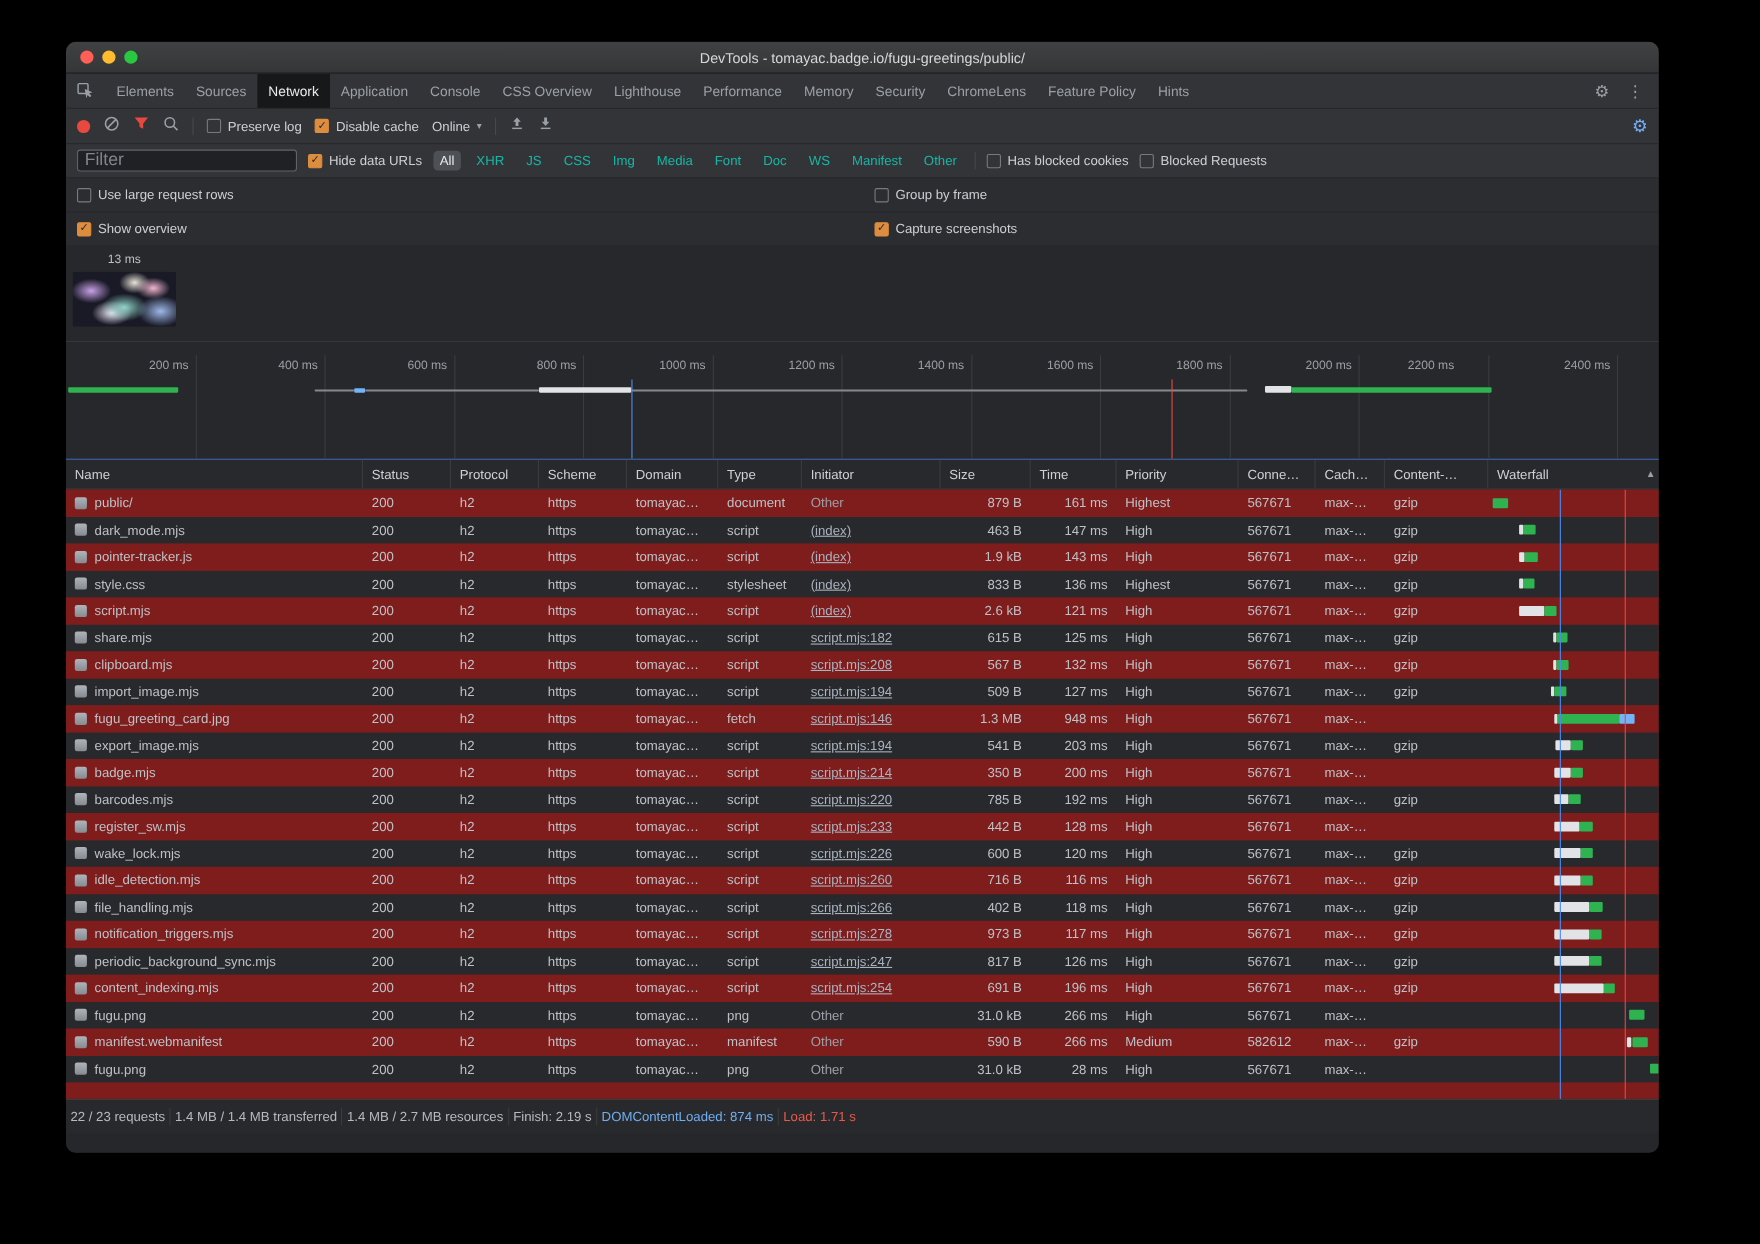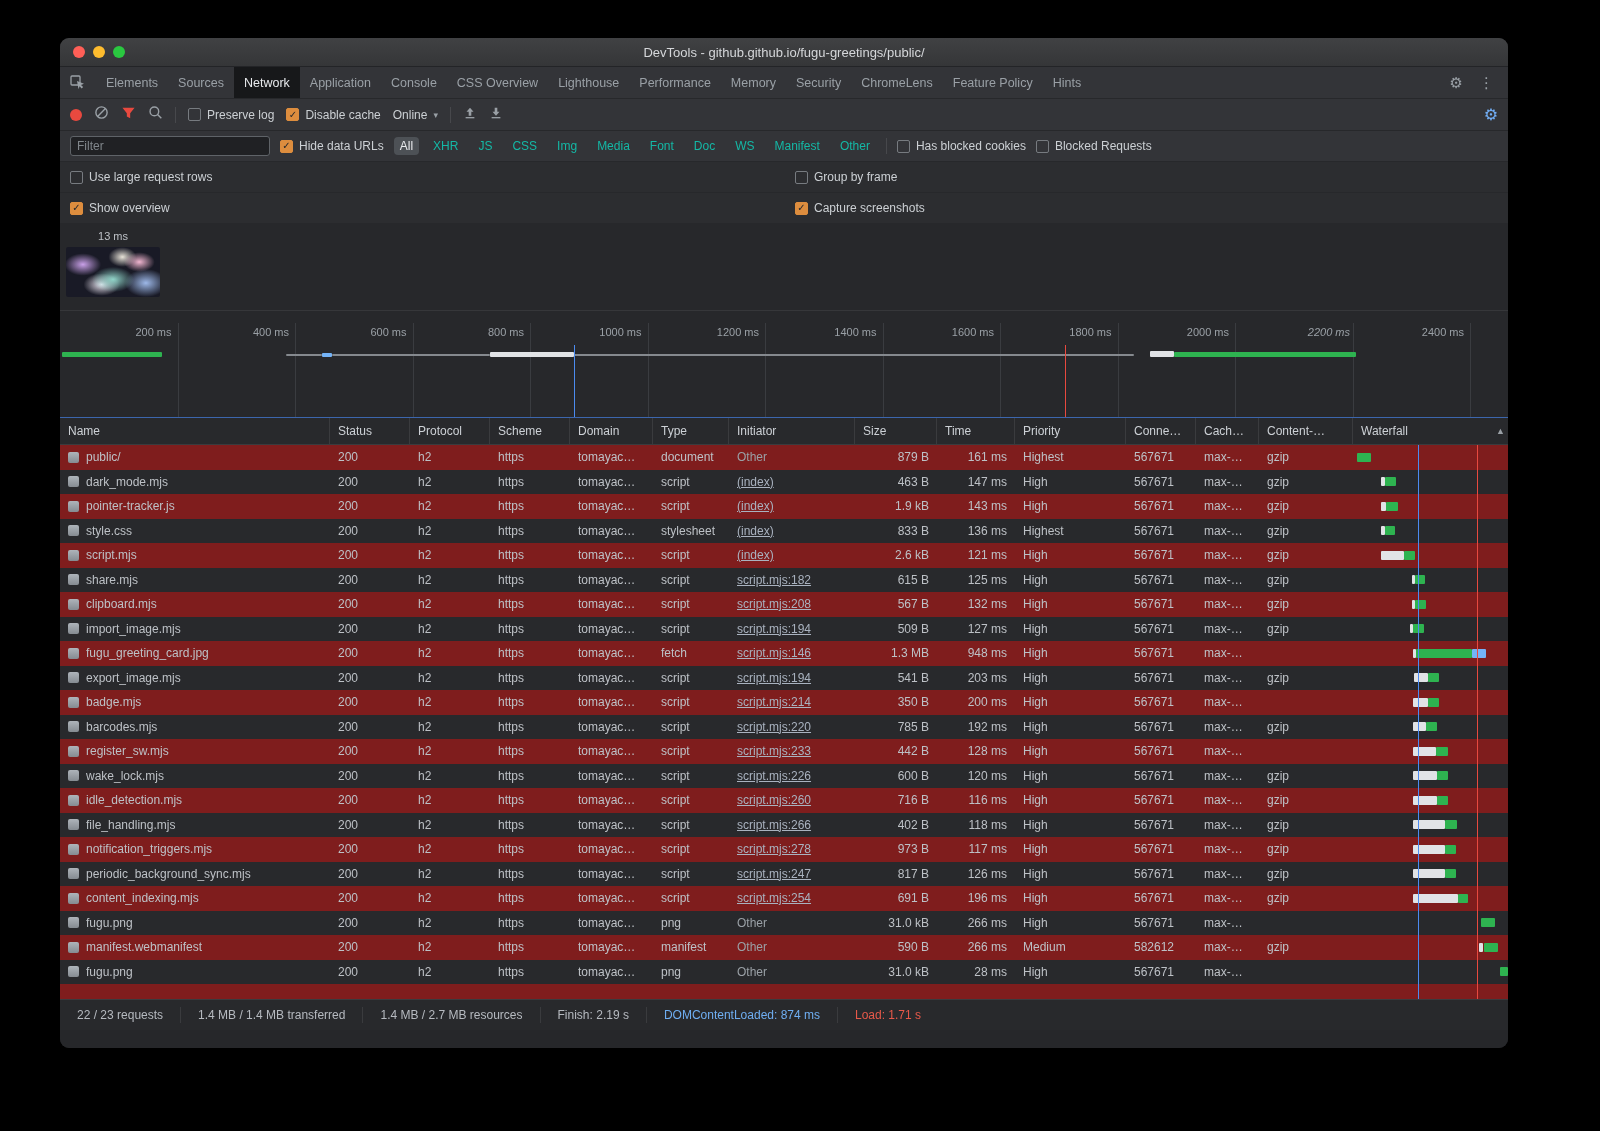--- a/index.html
+++ b/index.html
@@ -32,21 +32,21 @@
   .spacer{flex:1;}
   .cb-wrap{display:flex;align-items:center;gap:6px;font-size:12px;color:#ccd0d4;white-space:nowrap;}
   .cb{width:13px;height:13px;border:1px solid #777b80;border-radius:2px;box-sizing:border-box;
     display:flex;align-items:center;justify-content:center;font-size:10px;line-height:1;color:transparent;flex:0 0 auto;}
   .cb-wrap.checked .cb{background:#dd8d3e;border-color:#dd8d3e;color:#26282b;font-weight:bold;}
   .select{display:flex;align-items:center;gap:6px;color:#ccd0d4;font-size:12px;}
   .caret{font-size:9px;color:#9aa0a6;}
   .gear{font-size:15px;color:#9aa0a6;}
   .gear-blue{color:#72aef5;font-size:16px;}
   .filter-input{width:186px;height:18px;background:#202124;border:1px solid #5f6368;border-radius:3px;
-    color:#e8eaed;font-size:12px;padding:0 6px;outline:none;}
+    color:#e8eaed;font-size:16px;padding:0 6px;outline:none;}
   .filter-input::placeholder{color:#80868b;}
   .pill{font-size:12px;color:#14b8a6;padding:2px 6px;border-radius:4px;white-space:nowrap;}
   .pill.active{background:#4d5156;color:#e8eaed;}
   
   .opt-row{height:30px;flex:0 0 auto;background:#2c2d30;border-bottom:1px solid #27282b;
     display:flex;align-items:center;padding:0 10px;position:relative;}
   .opt-right{position:absolute;left:735px;}
   
   .filmstrip{height:86px;flex:0 0 auto;background:#27282b;border-bottom:1px solid #36373a;position:relative;}
   .shot-label{position:absolute;left:6px;top:6px;width:94px;text-align:center;color:#bdc1c6;font-size:11px;}
@@ -84,38 +84,38 @@
   .c-name{display:flex;align-items:center;gap:7px;}
   .ficon{width:11px;height:11px;border-radius:2px;background:linear-gradient(#aeb4ba,#858b91);flex:0 0 auto;}
   .lnk{color:#a9b2bf;text-decoration:underline;cursor:pointer;}
   .dim{color:#9aa0a6;}
   .c-wf{position:relative;padding:0;overflow:hidden;}
   .wf-seg{position:absolute;top:7.5px;height:9px;border-radius:1px;z-index:2;}
   .body-guide{position:absolute;top:0;bottom:0;width:1px;z-index:3;}
   
   .statusbar{height:30px;flex:0 0 auto;background:#28292c;border-top:1px solid #3a3b3e;
     display:flex;align-items:center;font-size:12px;color:#b6bac0;}
-  .sb-item{padding:0 17px;border-right:1px solid #3a3b3e;height:16px;line-height:16px;white-space:nowrap;}
+  .sb-item{padding:0 4px;border-right:1px solid #3a3b3e;height:16px;line-height:16px;white-space:nowrap;}
   .sb-item:last-child{border-right:none;}
   .sb-dcl{color:#6faef2;}
   .sb-load{color:#e8594a;}
   .bottom-pad{height:18px;flex:0 0 auto;background:#26272a;}
 </style>
 </head>
 <body>
 
 <div class="window">
 
   <div class="titlebar">
     <div class="lights">
       <span class="light l-red"></span>
       <span class="light l-yellow"></span>
       <span class="light l-green"></span>
     </div>
-    <div class="title">DevTools - github.github.io/fugu-greetings/public/</div>
+    <div class="title">DevTools - tomayac.badge.io/fugu-greetings/public/</div>
   </div>
 
   <div class="tabbar">
     <span class="tb-icon">
       <svg width="16" height="16" viewBox="0 0 16 16">
         <rect x="1" y="1" width="9" height="9" rx="1" fill="none" stroke="#9aa0a6" stroke-width="1.3"></rect>
         <path d="M7 6l7 2.8-3 1.1 2.1 2.1-1.4 1.4-2.1-2.1-1.1 3z" fill="#9aa0a6"></path>
       </svg>
     </span>
     <div class="tabs" id="tabs">
@@ -259,21 +259,21 @@
       <div class="ov-label" style="left: 699px;">1200 ms</div>
       <div class="ov-grid" style="left: 822.5px;"></div>
       <div class="ov-label" style="left: 816.5px;">1400 ms</div>
       <div class="ov-grid" style="left: 940px;"></div>
       <div class="ov-label" style="left: 934px;">1600 ms</div>
       <div class="ov-grid" style="left: 1057.5px;"></div>
       <div class="ov-label" style="left: 1051.5px;">1800 ms</div>
       <div class="ov-grid" style="left: 1175px;"></div>
       <div class="ov-label" style="left: 1169px;">2000 ms</div>
       <div class="ov-grid" style="left: 1292.5px;"></div>
-      <div class="ov-label" style="left: 1290px; font-style: italic;">2200 ms</div>
+      <div class="ov-label" style="left: 1262px;">2200 ms</div>
       <div class="ov-grid" style="left: 1410px;"></div>
       <div class="ov-label" style="left: 1404px;">2400 ms</div>
       <div class="ov-seg" style="left: 2px; top: 41px; width: 100px; height: 5px; background: rgb(46, 179, 80);"></div>
       <div class="ov-seg" style="left: 226px; top: 43px; width: 36px; height: 2px; background: rgb(133, 137, 142);"></div>
       <div class="ov-seg" style="left: 262px; top: 42px; width: 10px; height: 4px; background: rgb(116, 179, 247);"></div>
       <div class="ov-seg" style="left: 272px; top: 43px; width: 158px; height: 2px; background: rgb(133, 137, 142);"></div>
       <div class="ov-seg" style="left: 430px; top: 41px; width: 84px; height: 5px; background: rgb(225, 227, 230);"></div>
       <div class="ov-seg" style="left: 514px; top: 43px; width: 560px; height: 2px; background: rgb(133, 137, 142);"></div>
       <div class="ov-seg" style="left: 1090px; top: 40px; width: 24px; height: 6px; background: rgb(225, 227, 230);"></div>
       <div class="ov-seg" style="left: 1114px; top: 41px; width: 182px; height: 5px; background: rgb(46, 179, 80);"></div>

